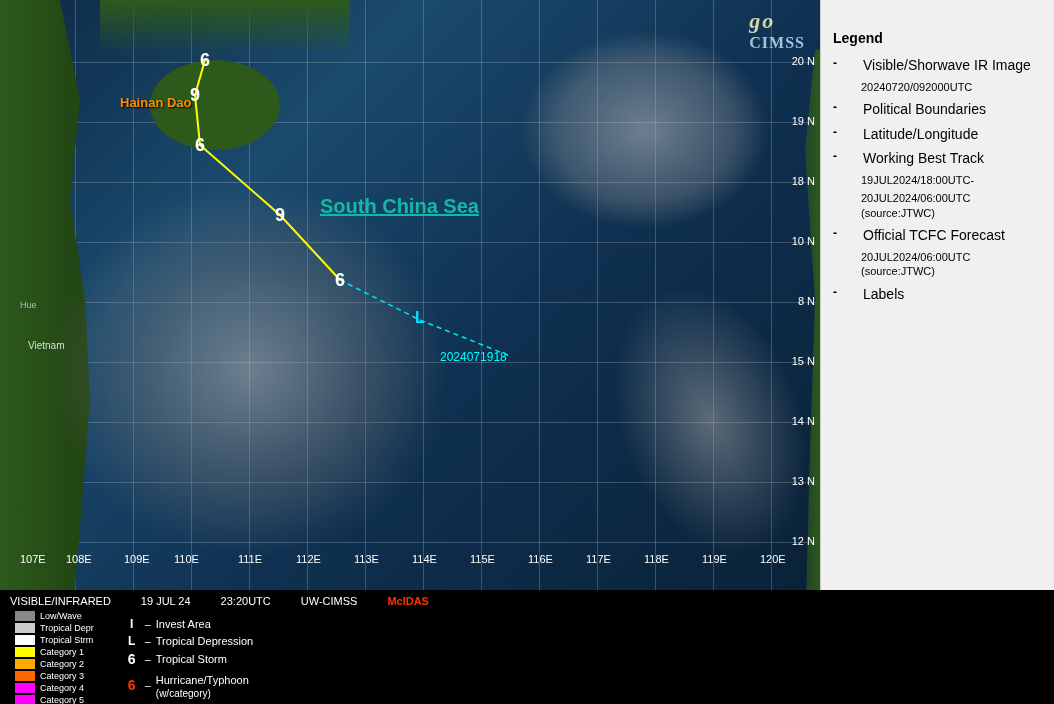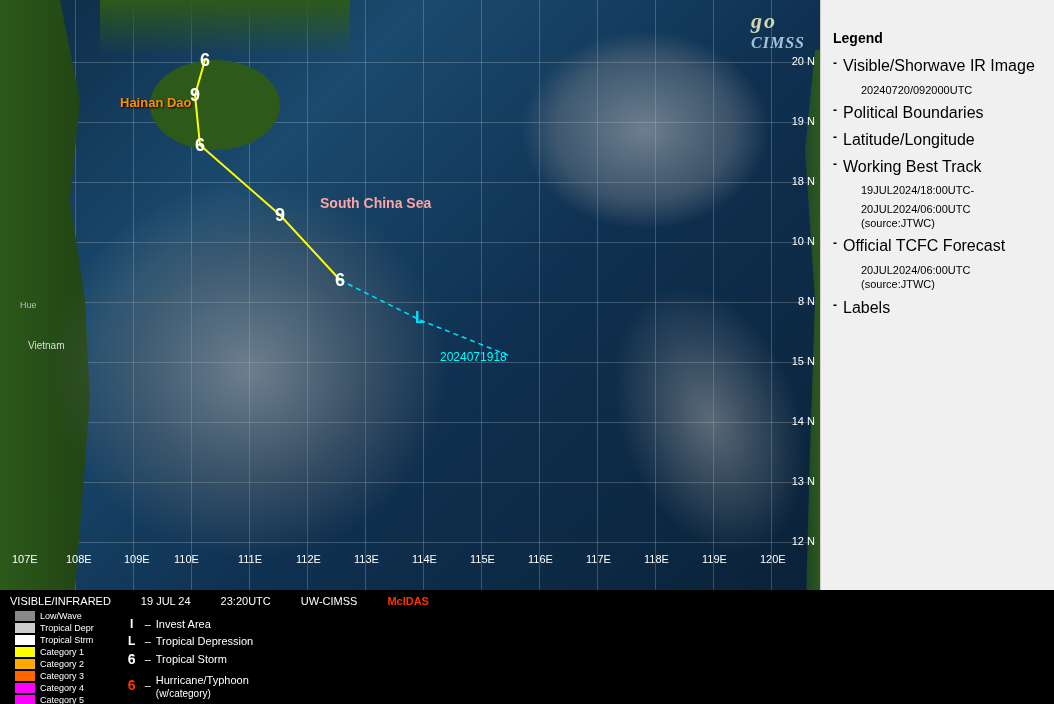--- a/index.html
+++ b/index.html
@@ -135,22 +135,23 @@
       line-height: 1.3;
     }
 
     .legend-dash {
       margin-right: 6px;
       font-weight: bold;
       flex-shrink: 0;
     }
 
     .legend-text {
-      font-size: 16px;
+      font-size: 14px;
       color: #000;
+      margin-left: 20px;
     }
 
     .legend-subtext {
       font-size: 11px;
       color: #000;
       margin-left: 28px;
       margin-bottom: 4px;
       line-height: 1.3;
     }
 
@@ -306,45 +307,45 @@
     <span class="lat-label" style="top:55px">20 N</span>
     <span class="lat-label" style="top:115px">19 N</span>
     <span class="lat-label" style="top:175px">18 N</span>
     <span class="lat-label" style="top:235px">10 N</span>
     <span class="lat-label" style="top:295px">8 N</span>
     <span class="lat-label" style="top:355px">15 N</span>
     <span class="lat-label" style="top:415px">14 N</span>
     <span class="lat-label" style="top:475px">13 N</span>
     <span class="lat-label" style="top:535px">12 N</span>
 
-    <span class="lon-label" style="left:12px">107E</span>
+    <span class="lon-label" style="left:20px">107E</span>
     <span class="lon-label" style="left:66px">108E</span>
     <span class="lon-label" style="left:124px">109E</span>
     <span class="lon-label" style="left:174px">110E</span>
     <span class="lon-label" style="left:238px">111E</span>
     <span class="lon-label" style="left:296px">112E</span>
     <span class="lon-label" style="left:354px">113E</span>
     <span class="lon-label" style="left:412px">114E</span>
     <span class="lon-label" style="left:470px">115E</span>
     <span class="lon-label" style="left:528px">116E</span>
     <span class="lon-label" style="left:586px">117E</span>
     <span class="lon-label" style="left:644px">118E</span>
     <span class="lon-label" style="left:702px">119E</span>
     <span class="lon-label" style="left:760px">120E</span>
 
     <span class="map-country-label" style="top:340px; left:28px">Vietnam</span>
     <span class="map-country-label" style="top:300px; left:20px; font-size:9px; color:#bbb;">Hue</span>
 
     <span class="map-label" style="top:95px; left:120px">Hainan Dao</span>
 
-    <span class="map-label-white" style="top:195px; left:320px; color: #fca5a5; font-size:14px;">South China Sea</span>
+    <span class="map-label-white" style="top:195px; left:320px; color: #14b8a6; font-size:20px;text-decoration:underline;">South China Sea</span>
 
     <div class="cimss-logo">
       <div style="font-size:22px; color:rgba(255,255,200,0.8); font-style:italic;">go</div>
-      <div style="font-size:16px; color:rgba(200,230,255,0.8); letter-spacing:1px;font-style:italic;">CIMSS</div>
+      <div style="font-size:16px; color:rgba(200,230,255,0.8); letter-spacing:1px;">CIMSS</div>
     </div>
 
     <svg style="position:absolute;top:0;left:0;width:100%;height:100%;pointer-events:none;">
 
       <polyline points="205,60 195,95 200,145 280,215 340,280" stroke="#ffff00" stroke-width="2" fill="none"></polyline>
 
       <line x1="340" y1="280" x2="420" y2="320" stroke="#00e5ff" stroke-width="1.5" stroke-dasharray="5,4"></line>
       <line x1="420" y1="320" x2="510" y2="356" stroke="#00e5ff" stroke-width="1.5" stroke-dasharray="5,4"></line>
     </svg>
 

